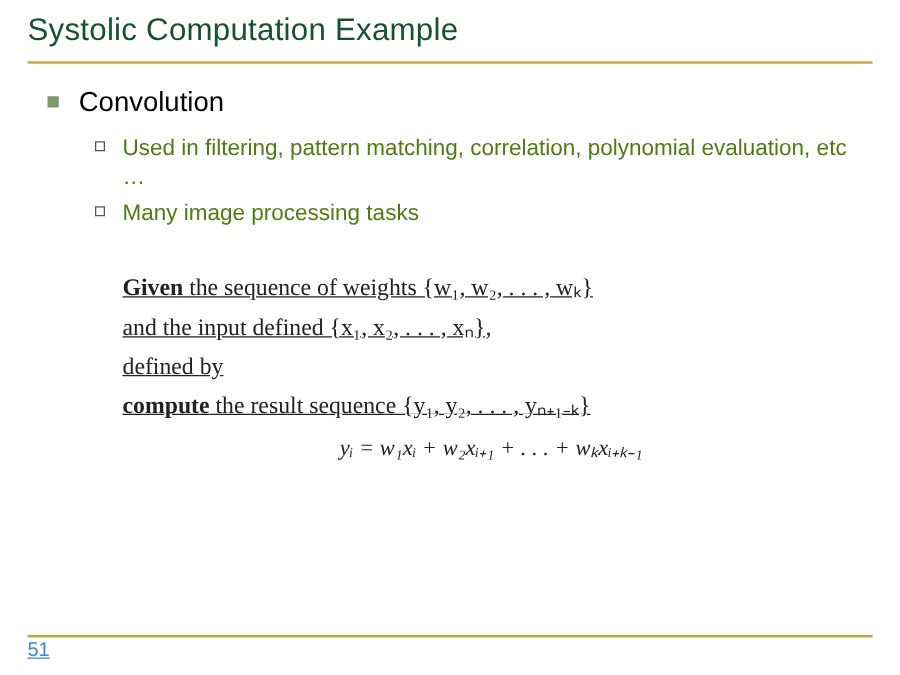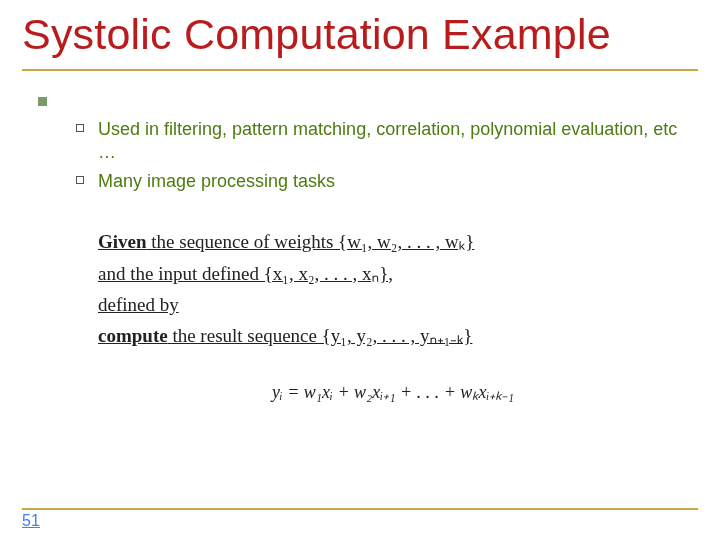--- a/index.html
+++ b/index.html
@@ -11,23 +11,23 @@
     position: relative;
     overflow: hidden;
   }
   .slide {
     width: 100%;
     height: 100%;
     padding: 10px 22px 0 22px;
     position: relative;
   }
   .title {
-    color: #b91c1c;
+    color: #14532d;
     font-family: Arial, sans-serif;
-    font-size: 43px;
+    font-size: 25px;
     font-weight: 400;
     letter-spacing: 0.2px;
     padding-bottom: 8px;
   }
   .title-rule {
     border: none;
     border-top: 2px solid #c9a74a;
     margin-top: 2px;
   }
   .content {
@@ -76,21 +76,21 @@
     padding-left: 60px;
     font-family: "Times New Roman", Times, serif;
     font-size: 19px;
     color: #222;
     line-height: 1.55;
   }
   .math-block .row { margin-bottom: 2px; text-decoration: underline; }
   .math-block b { font-weight: bold; }
   .math-eq {
     text-align: center;
-    margin-top: 28px;
+    margin-top: 5px;
     font-size: 18px;
     font-style: italic;
   }
   .footer {
     position: absolute;
     left: 22px;
     right: 22px;
     bottom: 10px;
   }
   .footer-rule {
@@ -108,20 +108,21 @@
 </head>
 <body>
 
 <div class="slide">
   <div class="title">Systolic Computation Example</div>
   <hr class="title-rule">
 
   <div class="content">
     <div class="level1">
       <div class="bullet-sq"></div>
+      <div class="l1-text">Convolution</div>
     </div>
 
     <div class="level2-wrap">
       <div class="level2">
         <div class="bullet-hollow"></div>
         <div class="l2-text">Used in filtering, pattern matching, correlation, polynomial evaluation, etc …</div>
       </div>
       <div class="level2">
         <div class="bullet-hollow"></div>
         <div class="l2-text">Many image processing tasks</div>

